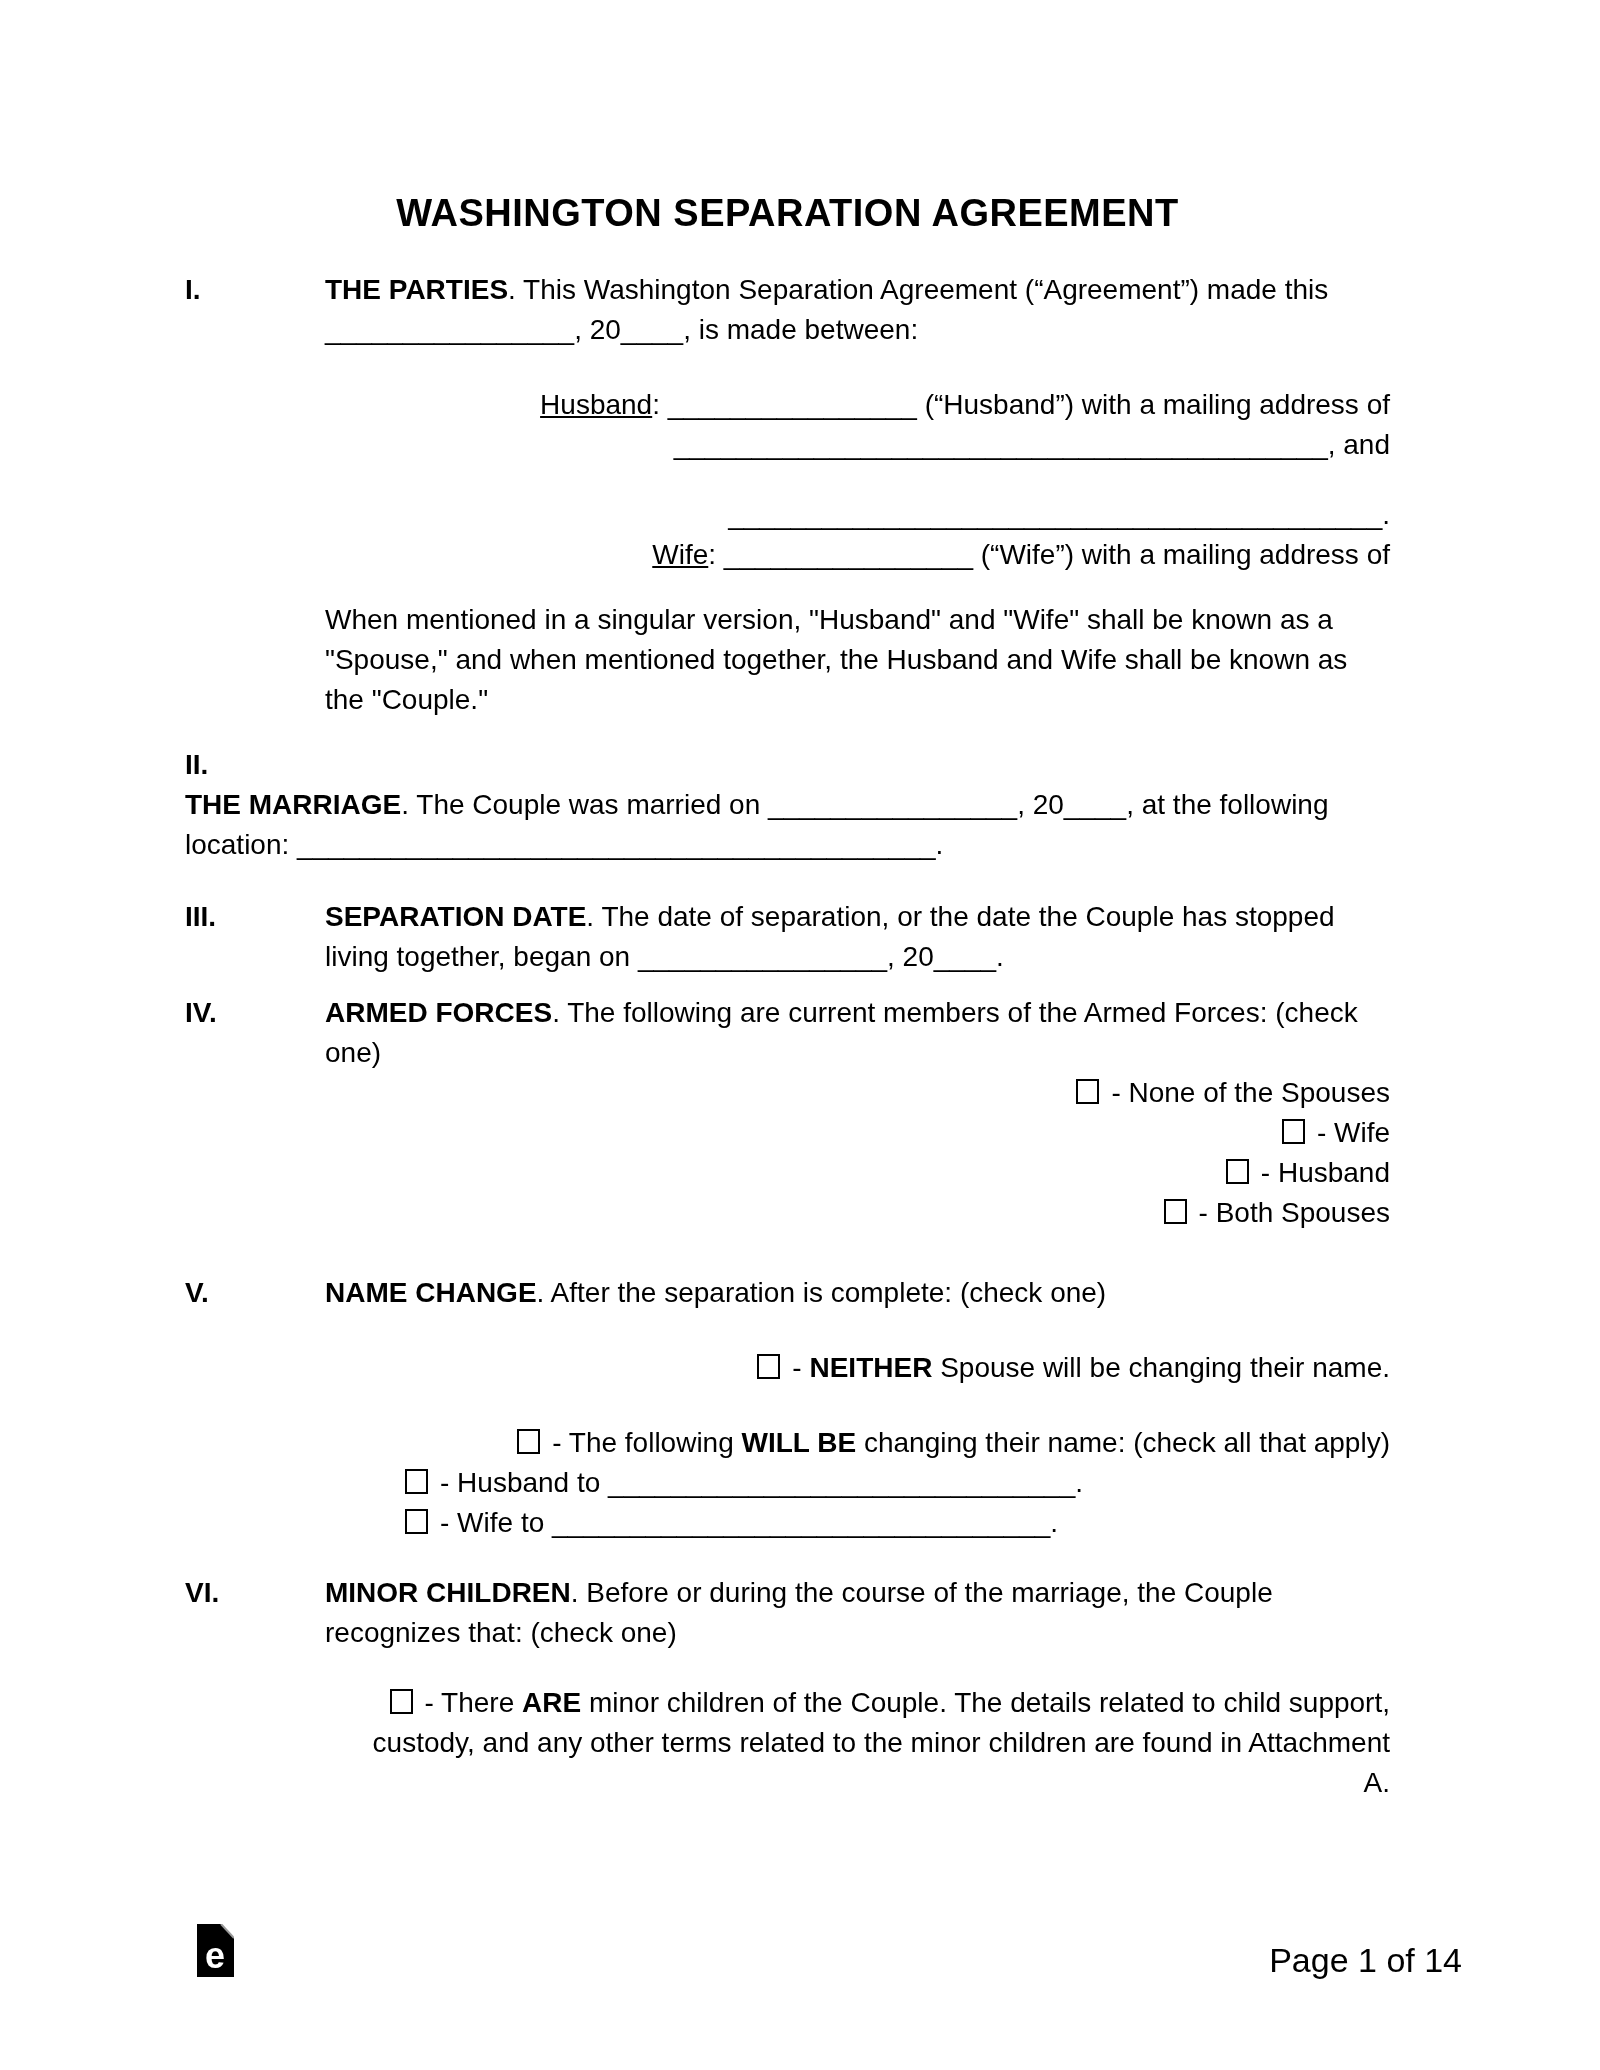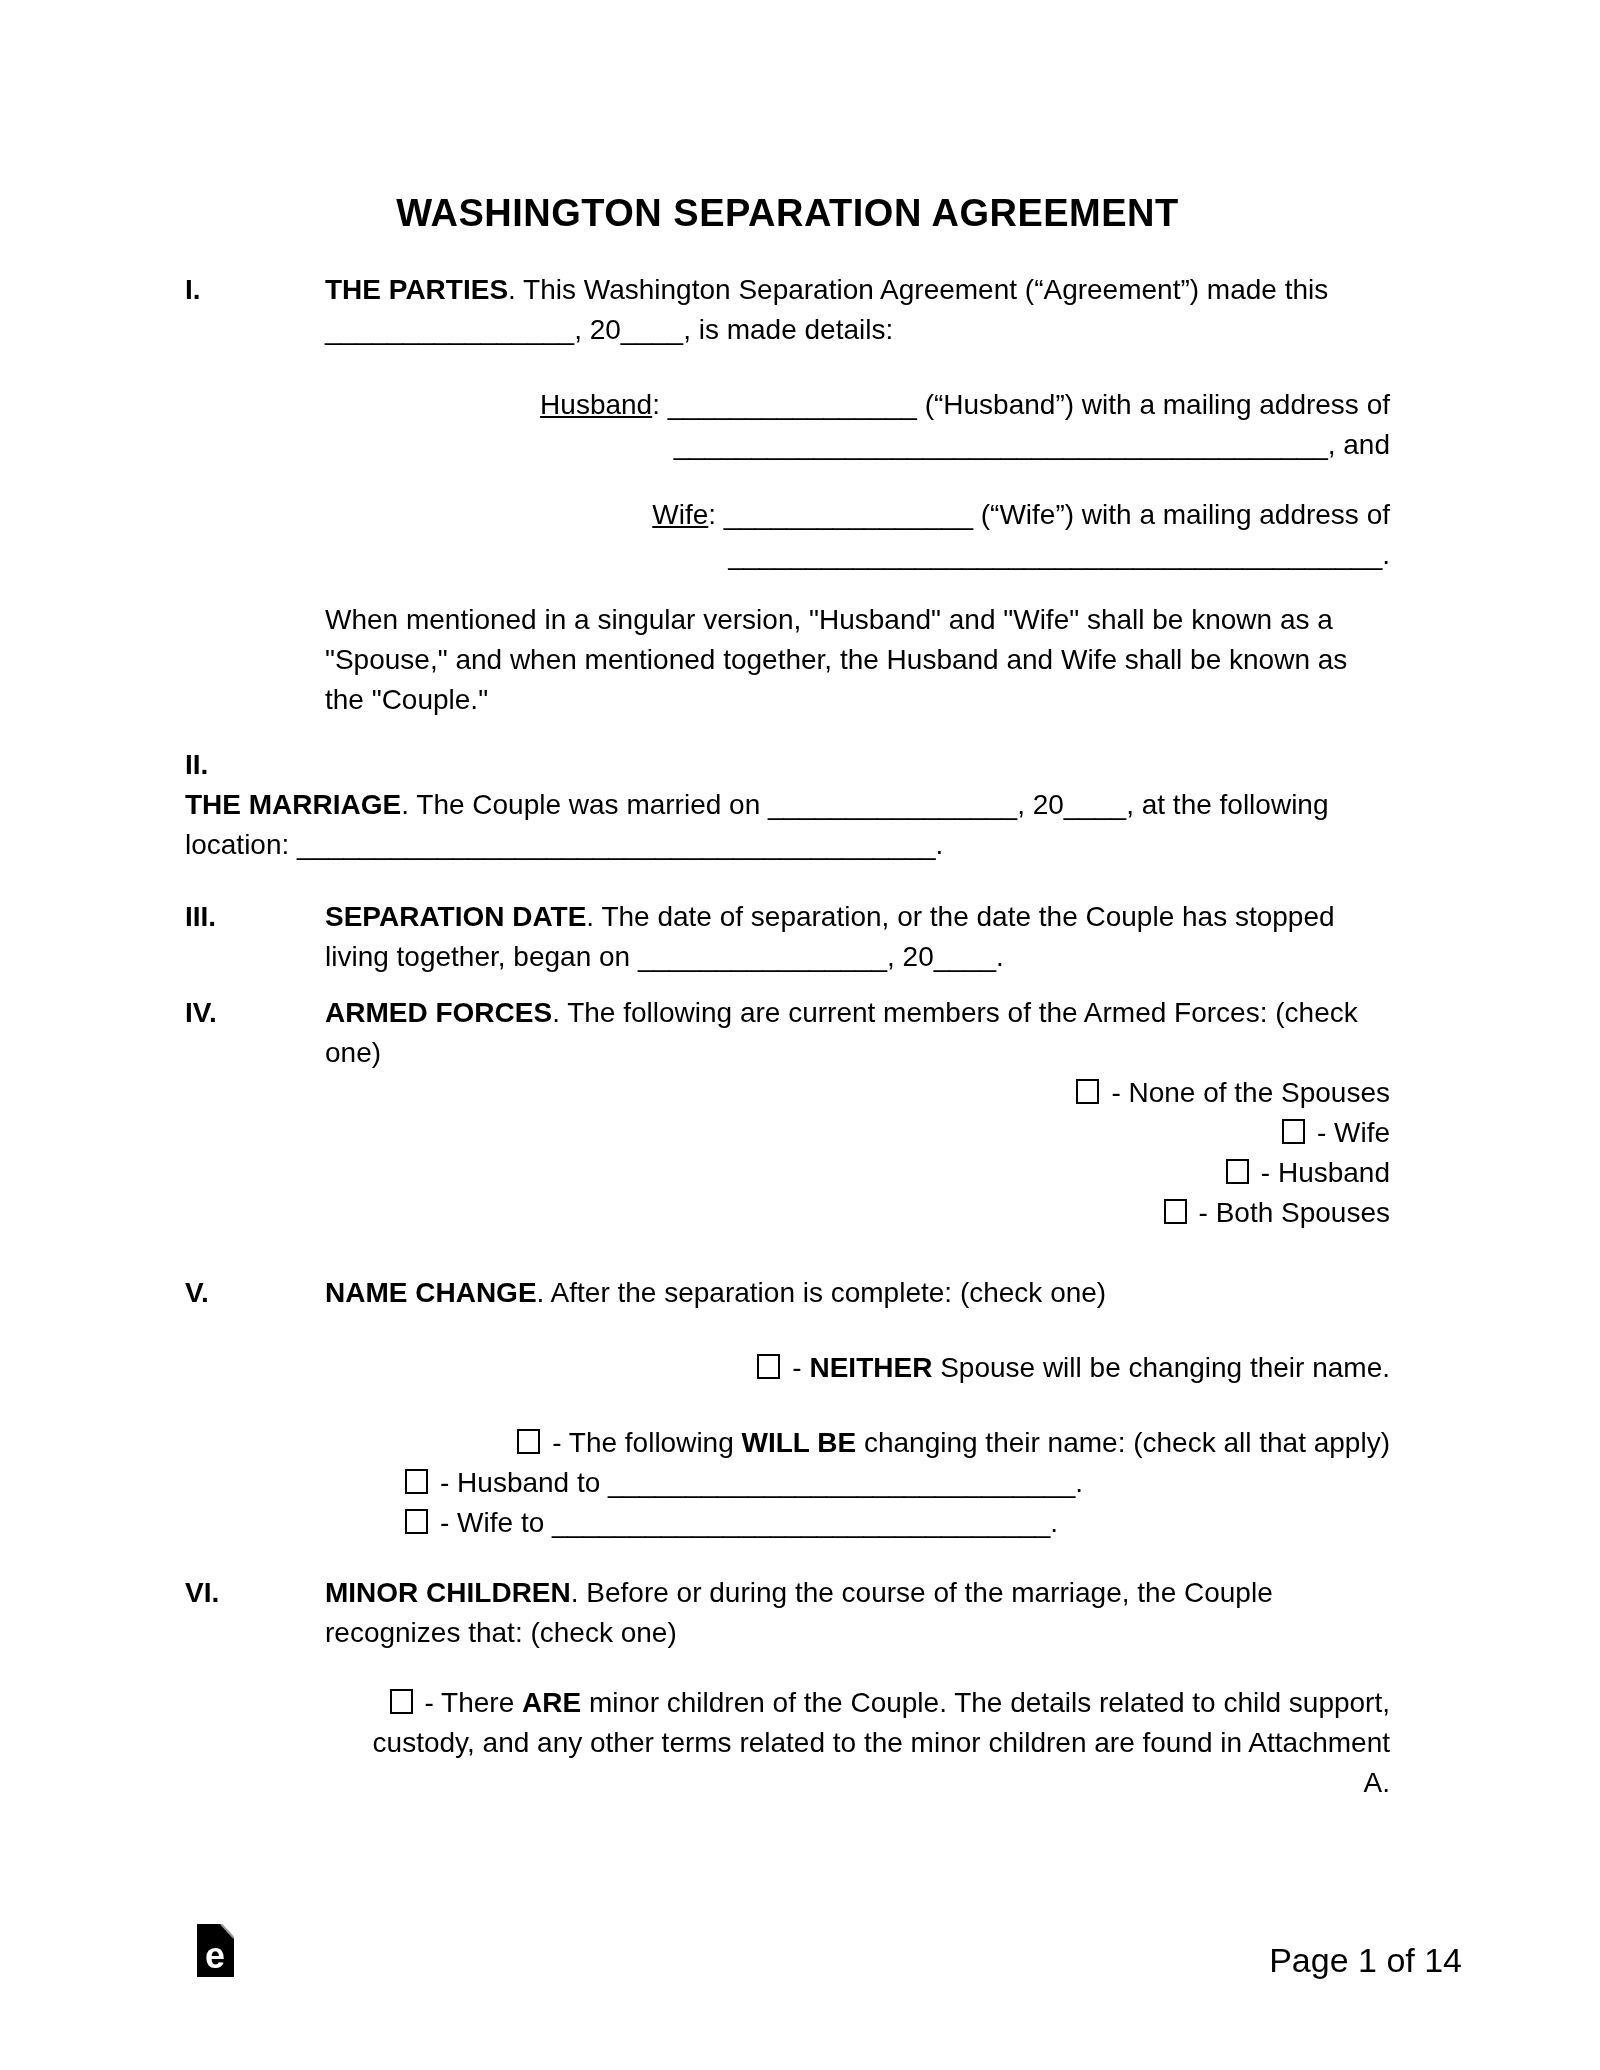--- a/index.html
+++ b/index.html
@@ -82,28 +82,28 @@
 <body>
 
 <div class="page">
   <div class="content">
 
     <h1 class="title">WASHINGTON SEPARATION AGREEMENT</h1>
 
     <div class="section mb25">
       <div class="num">I.</div>
       <div class="body">
-        <p class="mb35"><b>THE PARTIES</b><span>. This Washington Separation Agreement (“Agreement”) made this ________________, 20____, is made details:</span></p>
+        <p class="mb35"><b>THE PARTIES</b><span>. This Washington Separation Agreement (“Agreement”) made this ________________, 20____, is made between:</span></p>
         <div class="ind1 mb30">
           <div><span class="ul">Husband</span><span>: ________________ (“Husband”) with a mailing address of</span></div>
           <div>__________________________________________, and</div>
         </div>
         <div class="ind1 mb25">
+          <div>__________________________________________.</div>
           <div><span class="ul">Wife</span><span>: ________________ (“Wife”) with a mailing address of</span></div>
-          <div>__________________________________________.</div>
         </div>
         <p>When mentioned in a singular version, "Husband" and "Wife" shall be known as a "Spouse," and when mentioned together, the Husband and Wife shall be known as the "Couple."</p>
       </div>
     </div>
 
     <div class="section mb32">
       <div class="num">II.</div>
       <div class="body">
         <p><b>THE MARRIAGE</b><span>. The Couple was married on ________________, 20____, at the following location: _________________________________________.</span></p>
       </div>

